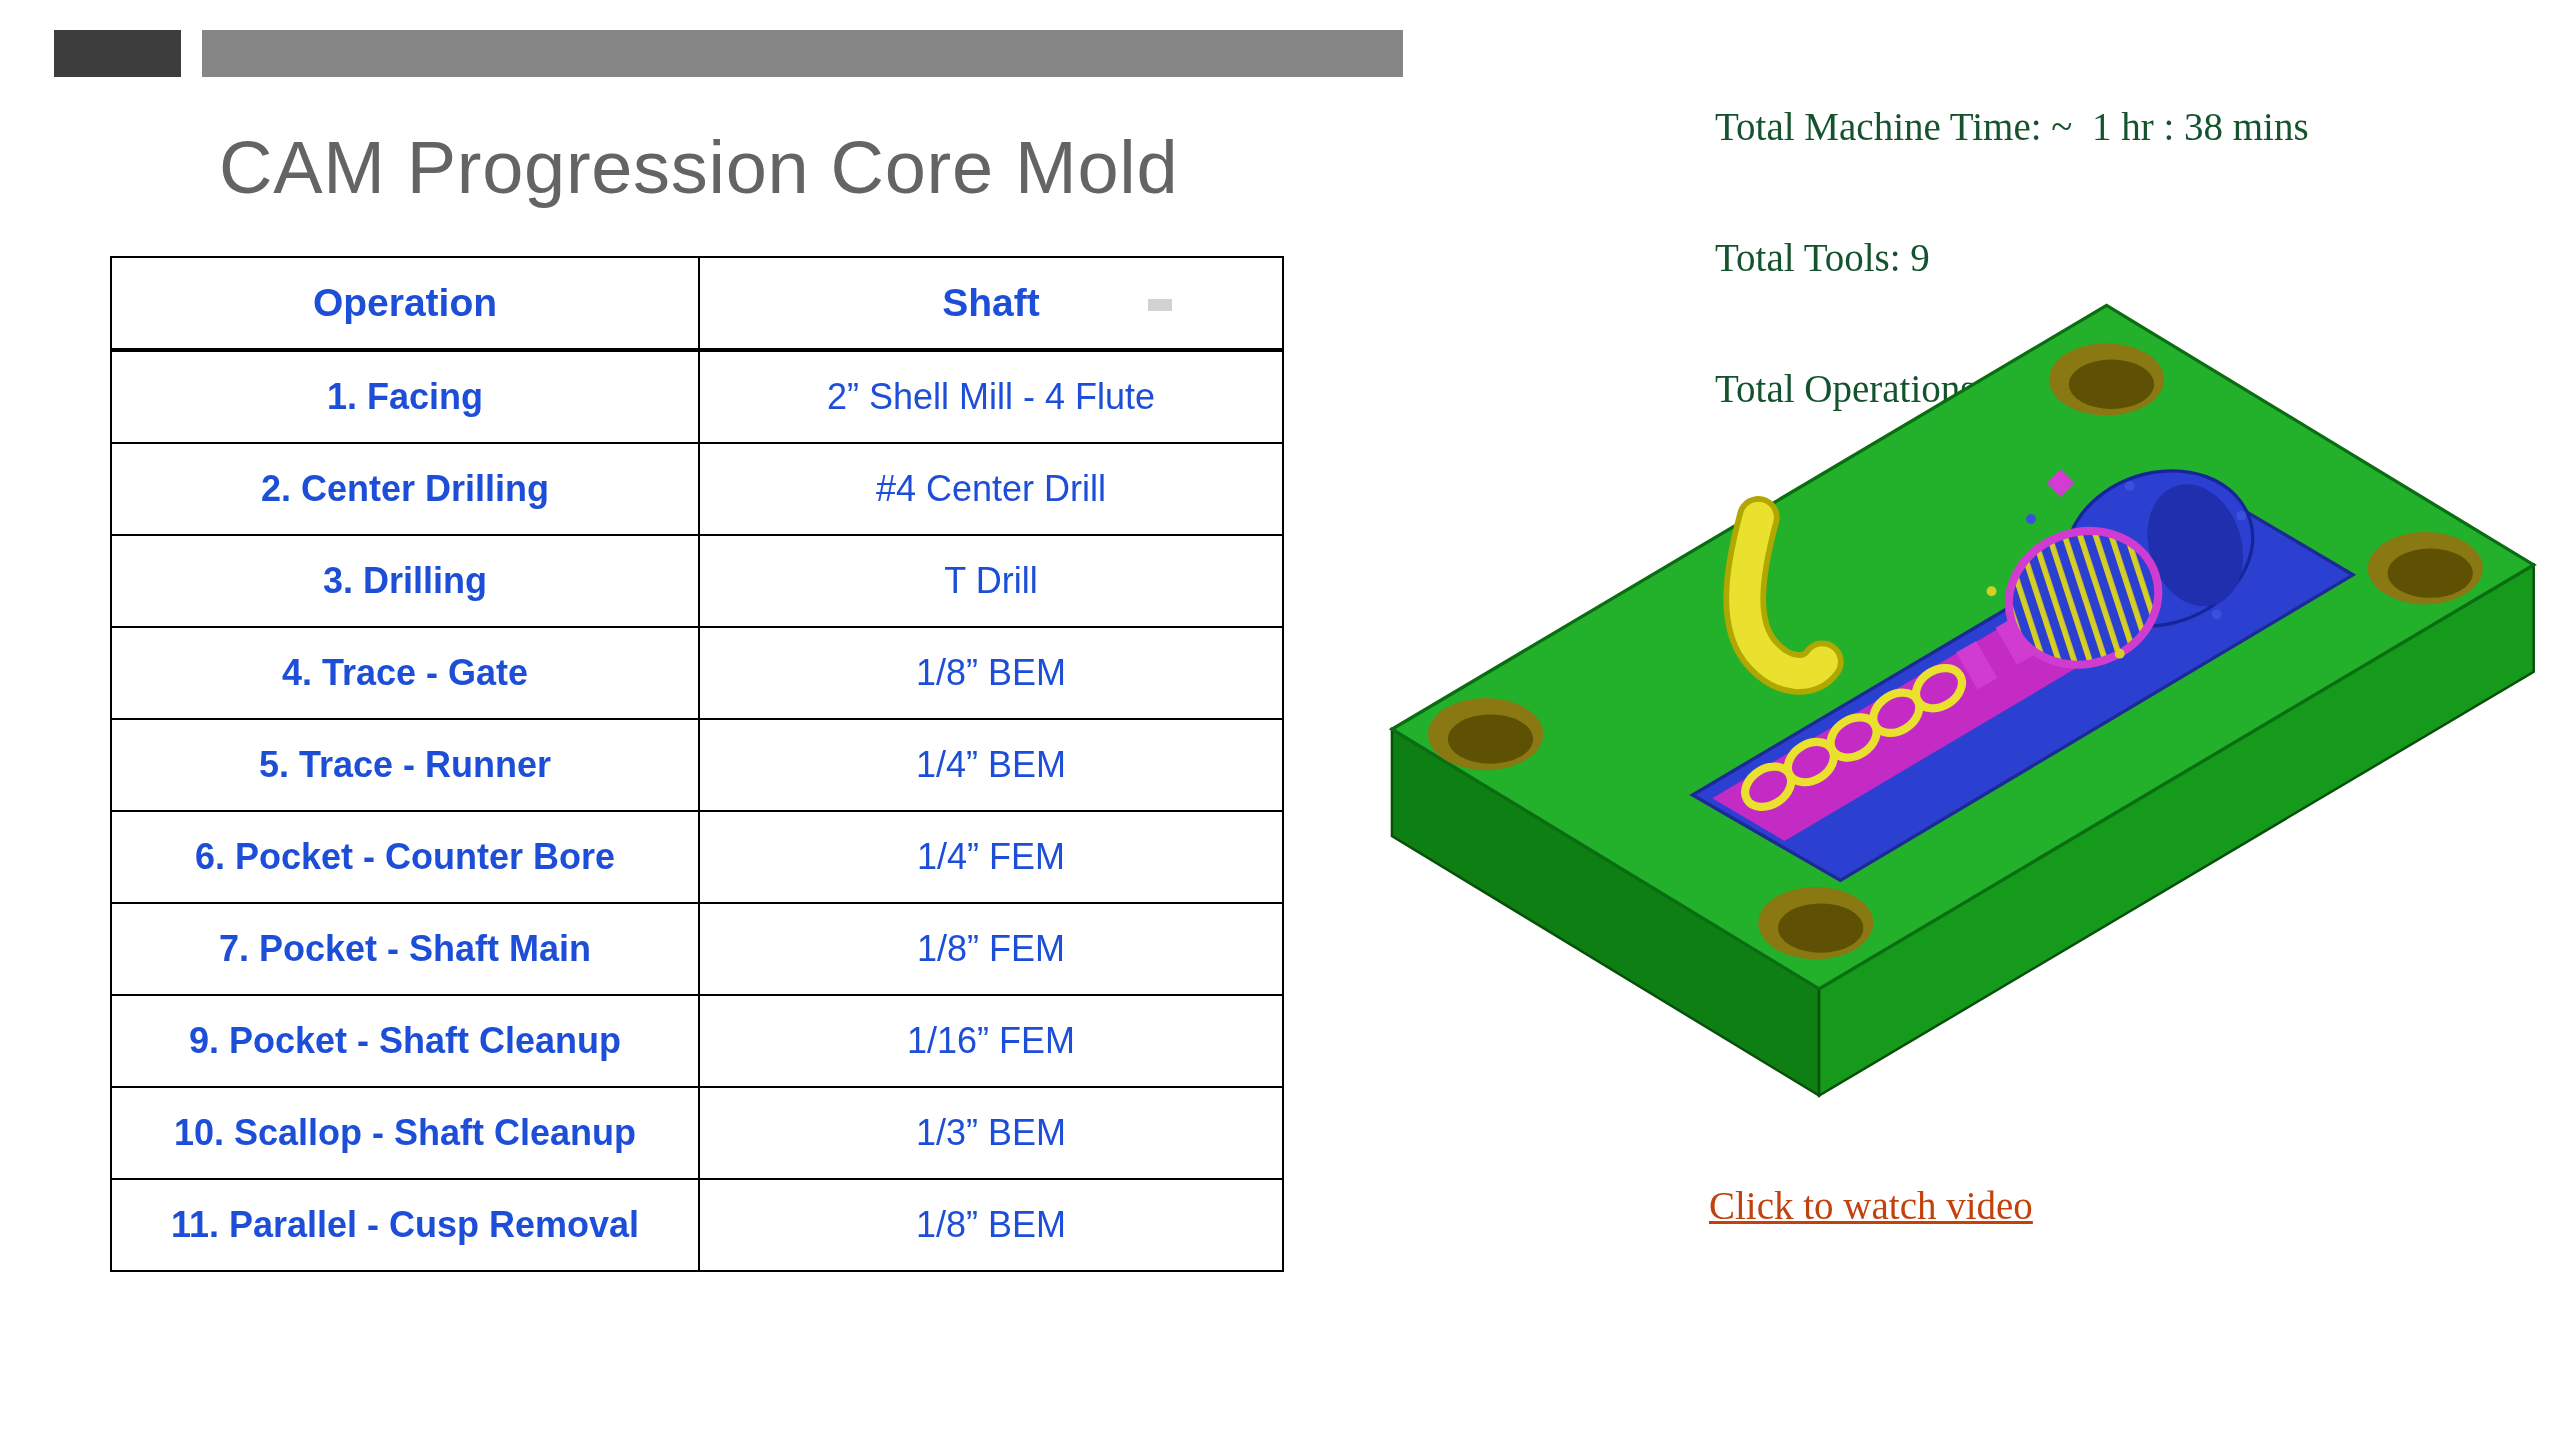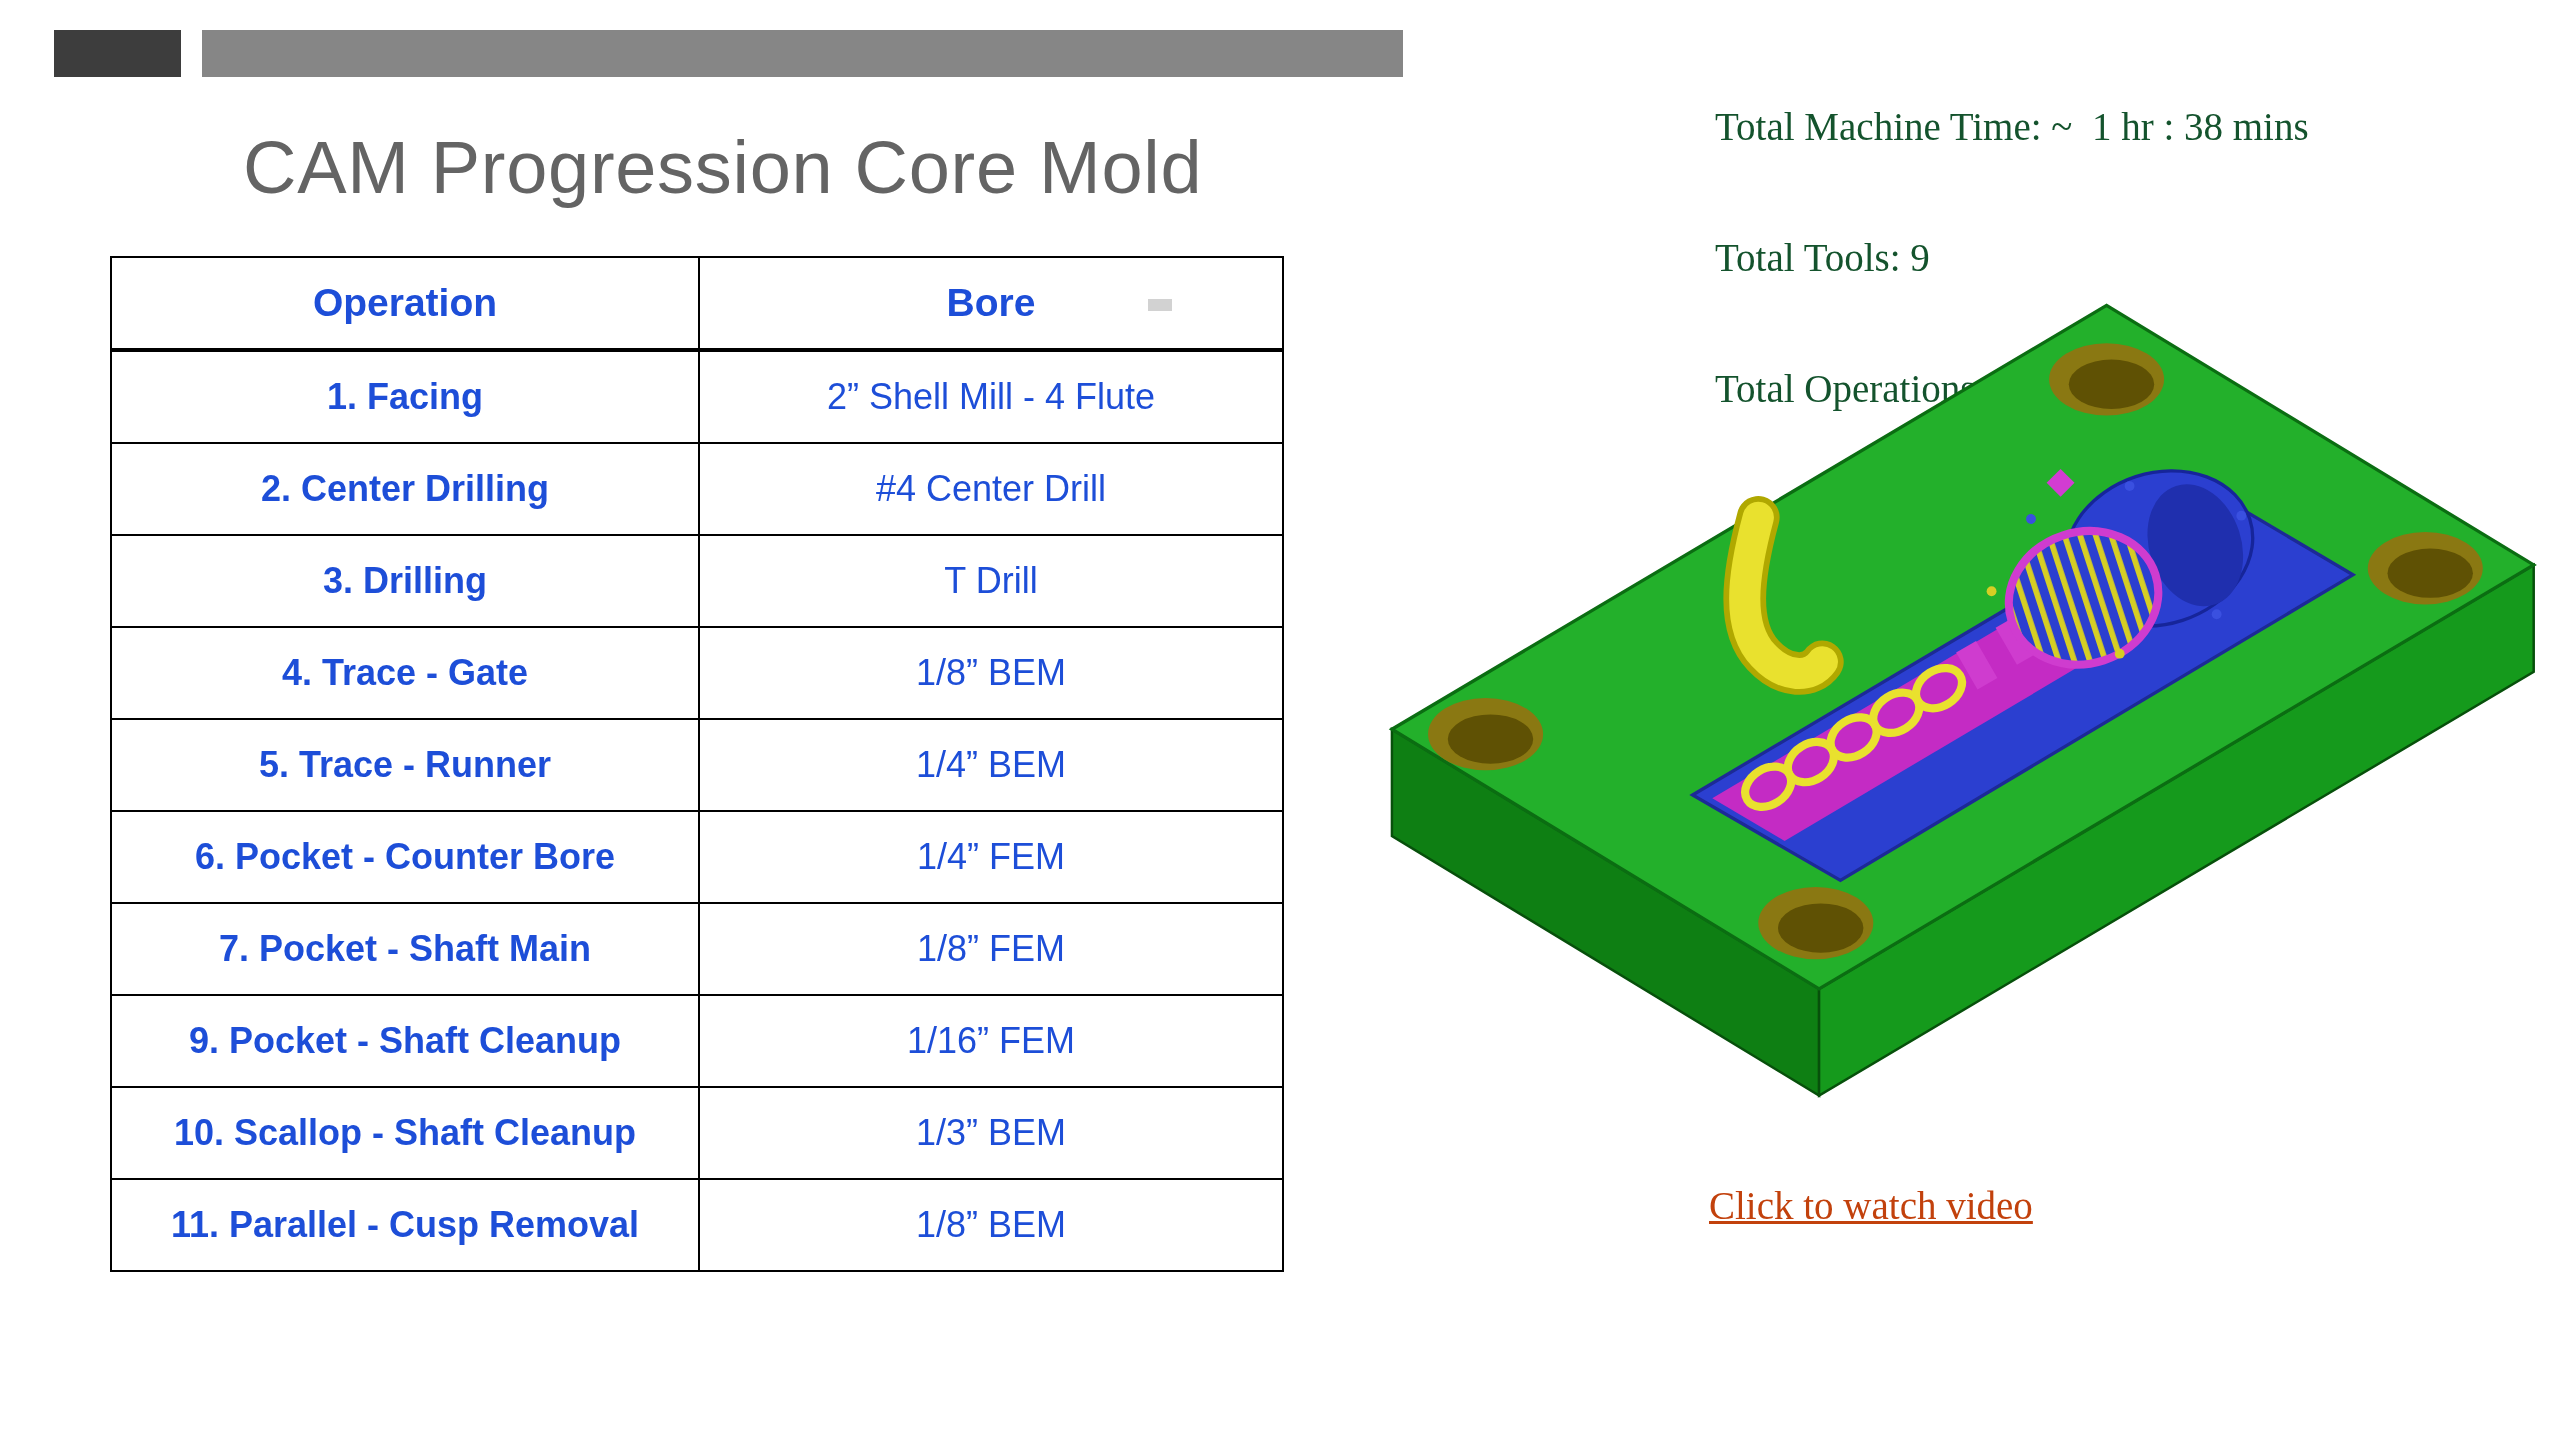--- a/index.html
+++ b/index.html
@@ -22,21 +22,20 @@
 
   
   .title {
     position: absolute;
     left: 219px; top: 75px;
     font-size: 74px;
     font-weight: 400;
     color: var(--title-gray, #646464);
     letter-spacing: 0.7px;
     white-space: nowrap;
-    margin-left: 24px;
   }
 
   
   .stats {
     position: absolute;
     left: 1715px; top: 17.4px;
     font-family: "Liberation Serif", serif;
     font-size: 39px;
     line-height: 1.12;
     color: #14532d;
@@ -114,21 +113,21 @@
   </div>
 
   <table class="ops-table">
     <colgroup>
       <col style="width:588px">
       <col style="width:584px">
     </colgroup>
     <thead>
       <tr>
         <th>Operation</th>
-        <th>Bore</th>
+        <th>Shaft</th>
       </tr>
     </thead>
     <tbody id="table-body">
     <tr>
       <td class="op">1. Facing</td>
       <td class="tool">2” Shell Mill - 4 Flute</td>
     </tr>
 
     <tr>
       <td class="op">2. Center Drilling</td>

